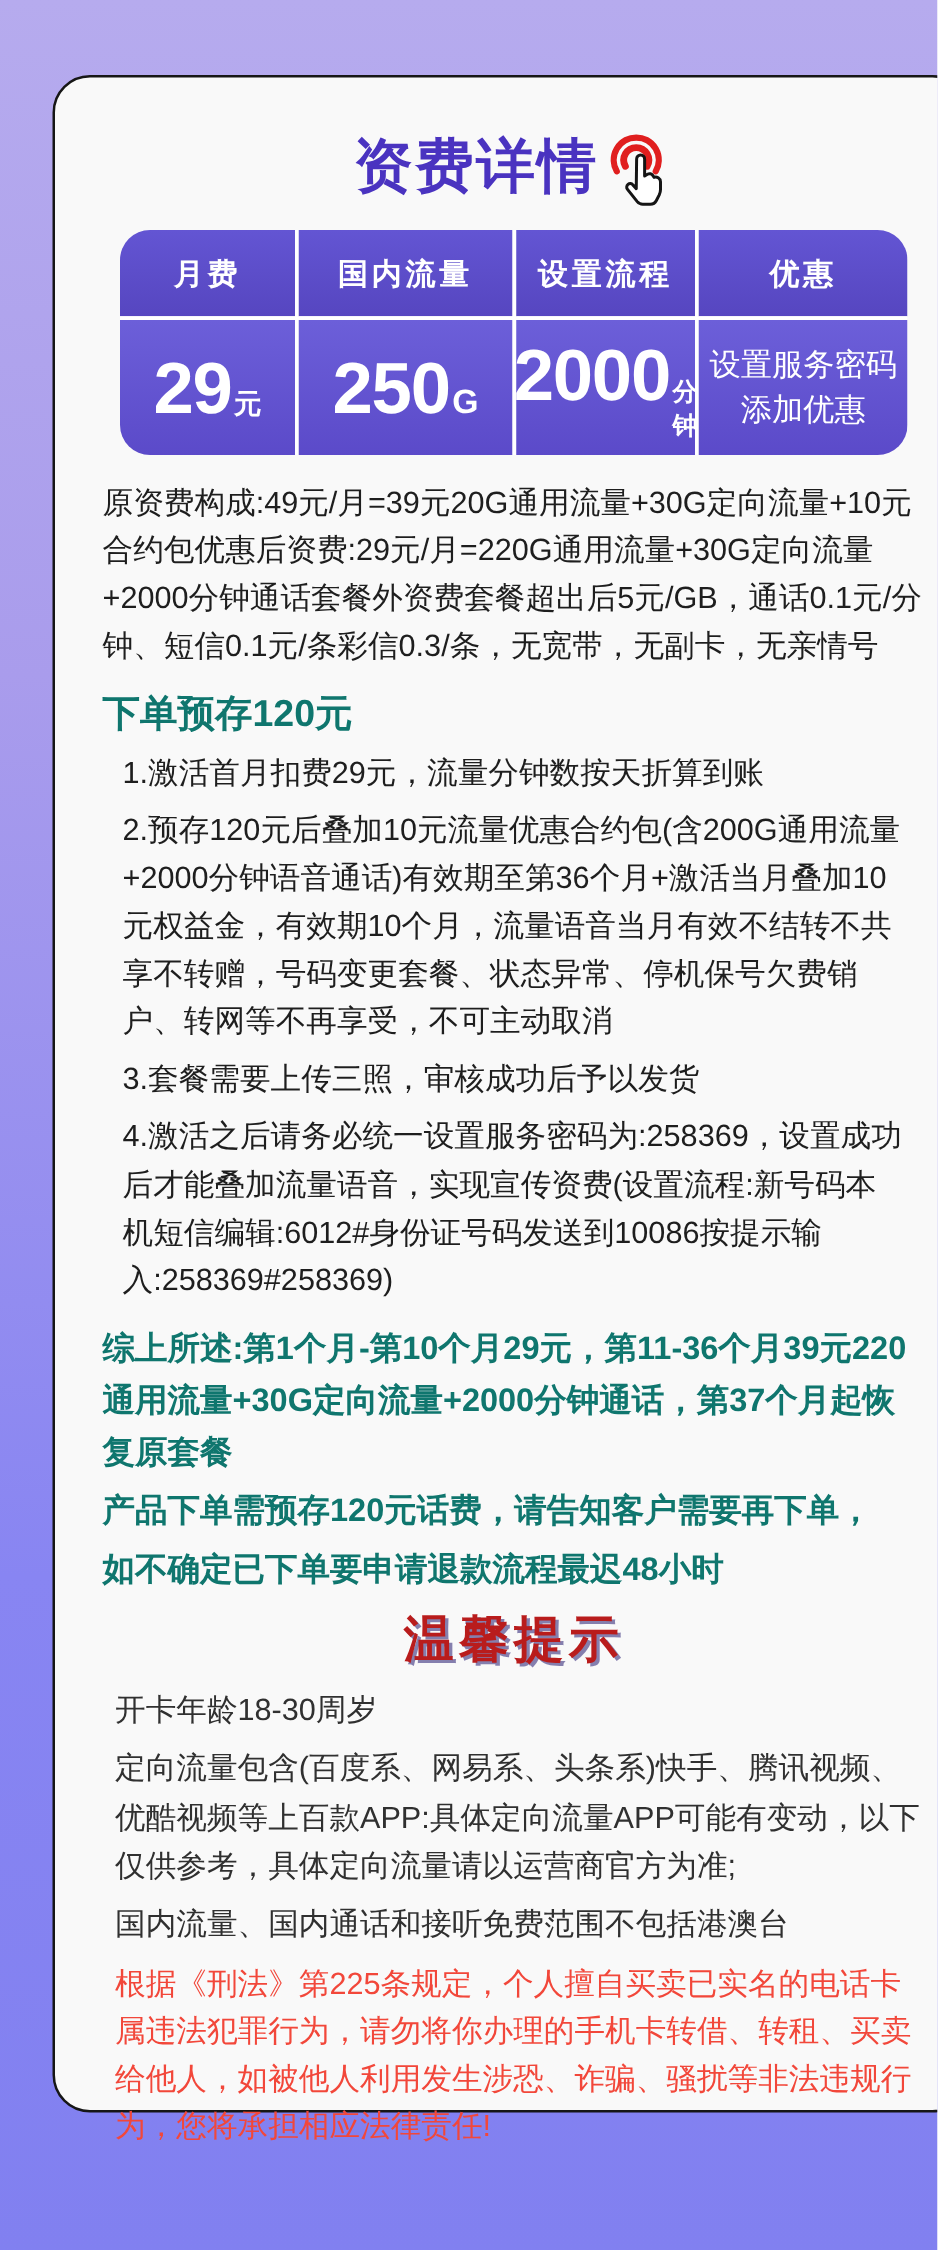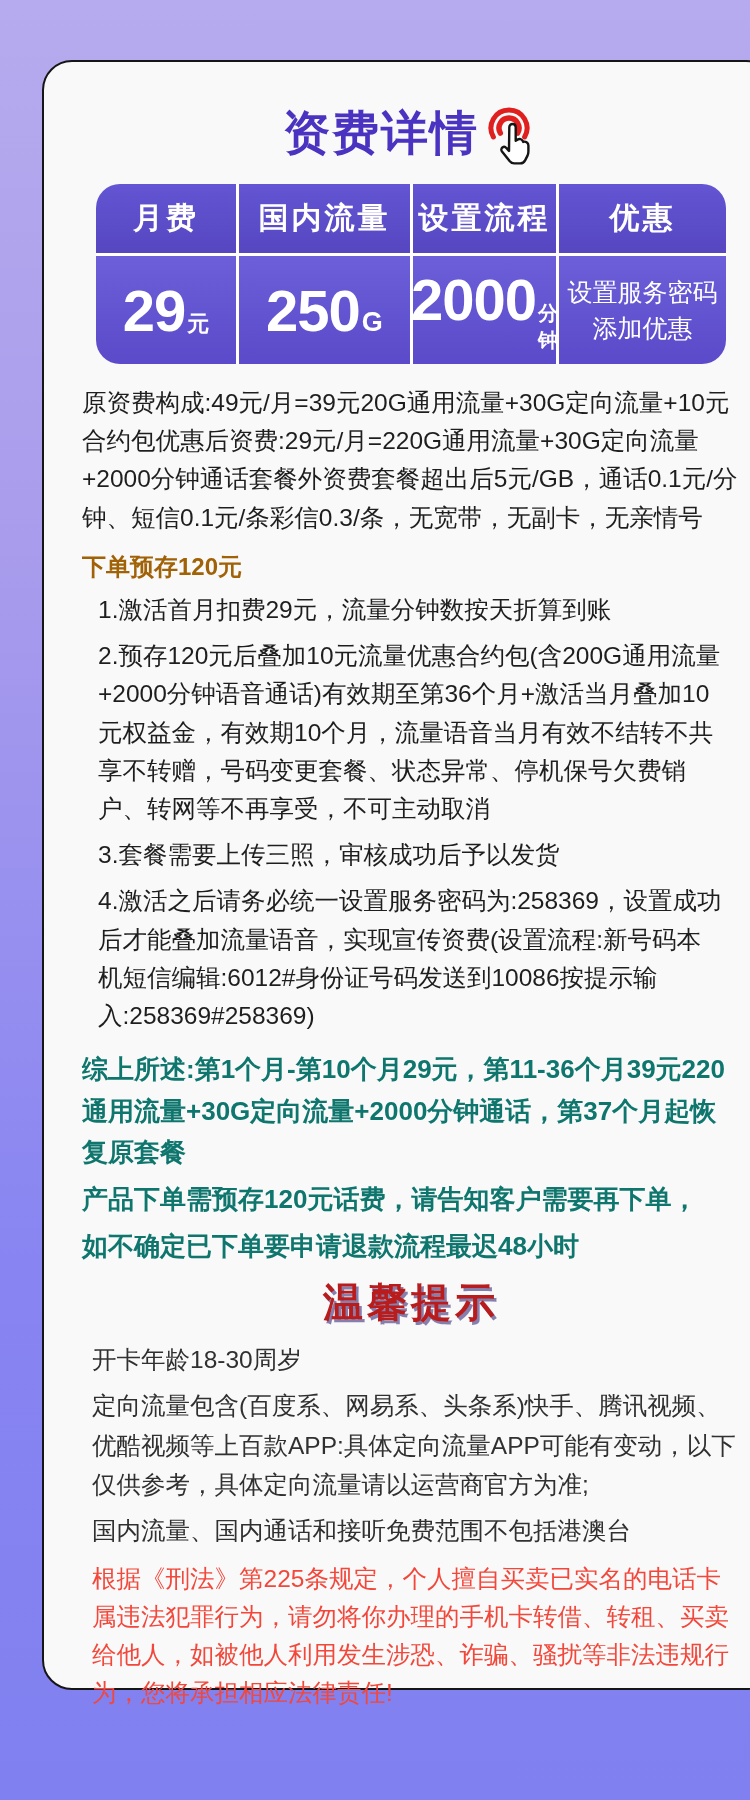--- a/index.html
+++ b/index.html
@@ -31,39 +31,39 @@
   .rate-table {
     margin: 14px auto 0; width: 630px;
     display: grid; grid-template-columns: 22.7% 27.6% 23.2% 26.5%;
     border-radius: 24px; overflow: hidden;
   }
   .th, .td {
     color: #fff; display: flex; align-items: center; justify-content: center;
     box-sizing: border-box;
   }
   .th {
-    height: 72px; font-size: 30px; letter-spacing: 3px; font-weight: 600;
+    height: 72px; font-size: 24px; letter-spacing: 3px; font-weight: 600;
     background: linear-gradient(180deg, #6355d3, #5646c0);
     border-bottom: 3px solid #ffffff;
   }
   .td {
     height: 108px;
     background: linear-gradient(180deg, #6c5fd9, #5b4ac9);
   }
   .sep { border-right: 3px solid #ffffff; }
   .val-wrap { display: flex; align-items: baseline; }
   .big { font-size: 58px; font-weight: bold; letter-spacing: -1px; }
   .unit { font-size: 22px; font-weight: 600; margin-left: 2px; }
   .promo-cell { flex-direction: column; font-size: 25px; line-height: 1.45; font-weight: 500; }
   
   .para {
     margin: 0; font-size: 24.5px; line-height: 1.56; color: #1e1e1e; font-weight: 500;
   }
   .intro { margin-top: 20px; }
-  .red-h { margin: 14px 0 6px; font-size: 24px; font-weight: 800; color: #a16207; }
+  .red-h { margin: 14px 0 6px; font-size: 30px; font-weight: 800; color: #0f766e; }
   .item { margin: 8px 16px; }
   .summary {
     margin: 14px 0 0; font-size: 26px; font-weight: 800; color: #0f766e; line-height: 1.6;
   }
   .summary.tight { margin: 5px 0 0; }
   .tips-title {
     margin: 8px 0 10px; text-align: center;
     font-size: 40px; font-weight: 900; color: #b91c1c; letter-spacing: 4px;
     text-shadow: 2.5px 2.5px 0 rgba(38, 27, 113, 0.55);
   }

